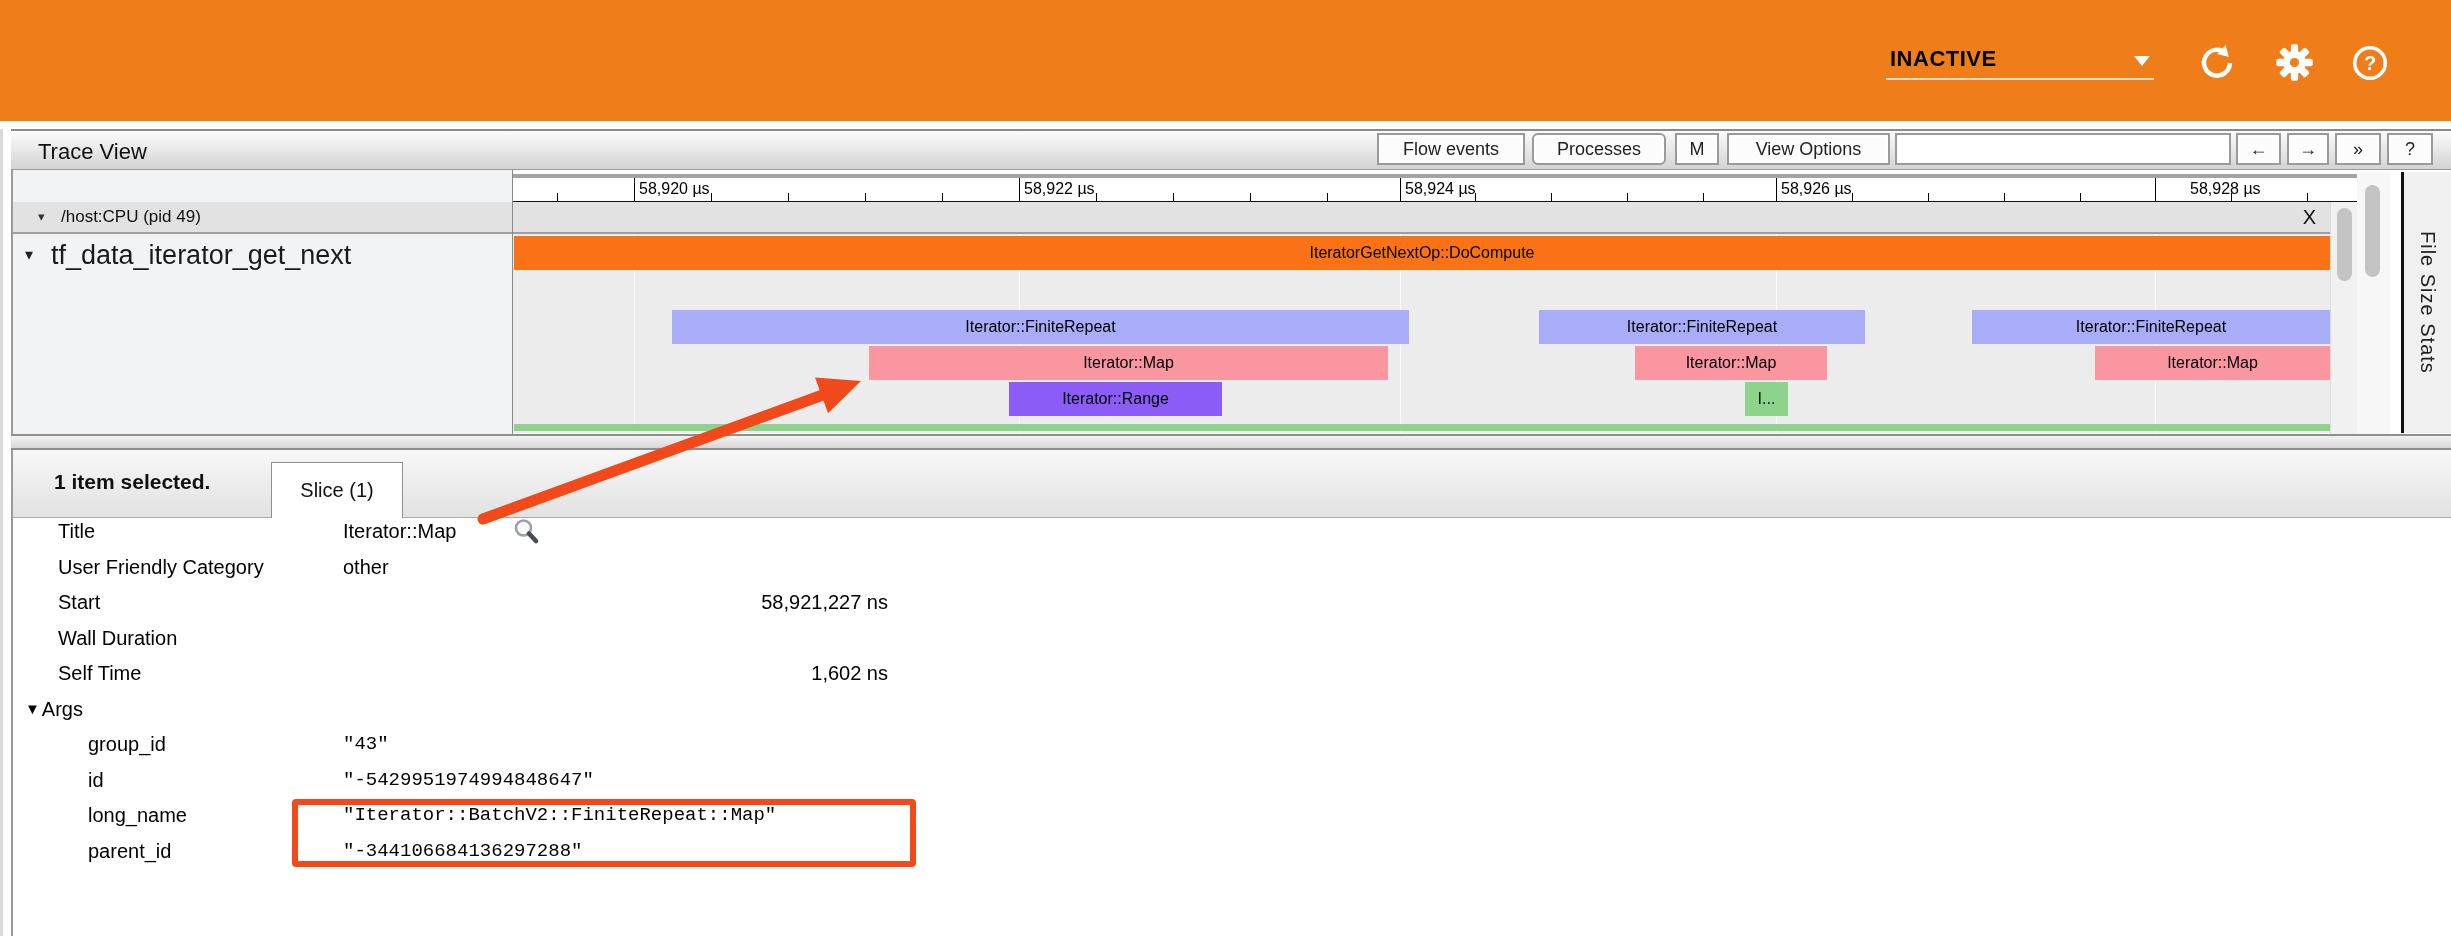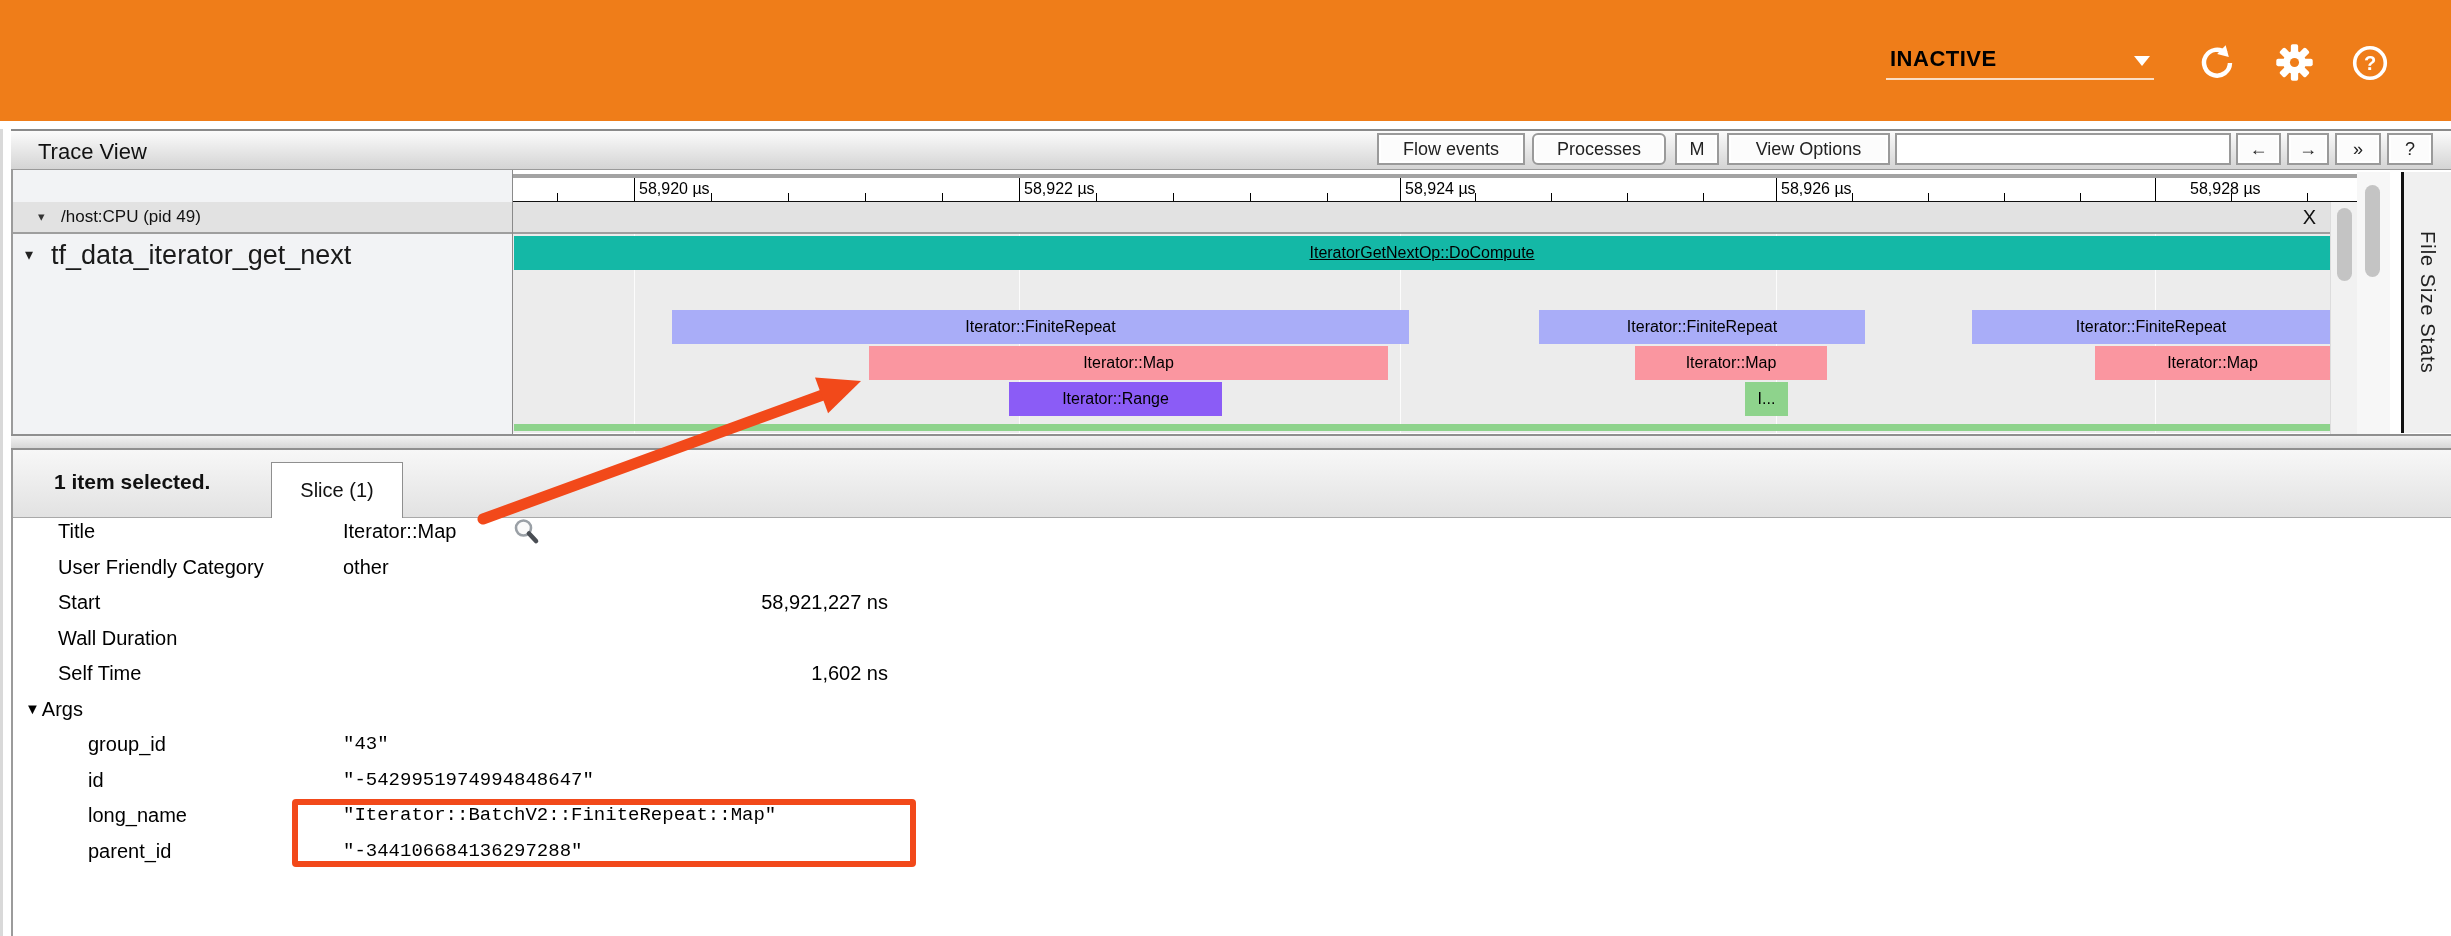--- a/index.html
+++ b/index.html
@@ -173,21 +173,21 @@
     <span class="txt">/host:CPU (pid 49)</span>
     <span class="close-x">X</span>
   </div>
 
   <div class="track-area">
       <div class="gridline" style="left: 121px;"></div>
       <div class="gridline" style="left: 506px;"></div>
       <div class="gridline" style="left: 887px;"></div>
       <div class="gridline" style="left: 1263px;"></div>
       <div class="gridline" style="left: 1642px;"></div>
-      <div class="trace-bar" style="left: 1px; top: 2px; width: 1816px; height: 34px; background: #14b8a6; text-decoration: underline;">
+      <div class="trace-bar" style="left: 1px; top: 2px; width: 1816px; height: 34px; background: #f97316;">
         <span>IteratorGetNextOp::DoCompute</span>
       </div>
       <div class="trace-bar" style="left: 159px; top: 76px; width: 737px; height: 34px; background: rgb(169, 173, 248);">
         <span>Iterator::FiniteRepeat</span>
       </div>
       <div class="trace-bar" style="left: 1026px; top: 76px; width: 326px; height: 34px; background: rgb(169, 173, 248);">
         <span>Iterator::FiniteRepeat</span>
       </div>
       <div class="trace-bar" style="left: 1459px; top: 76px; width: 358px; height: 34px; background: rgb(169, 173, 248);">
         <span>Iterator::FiniteRepeat</span>

